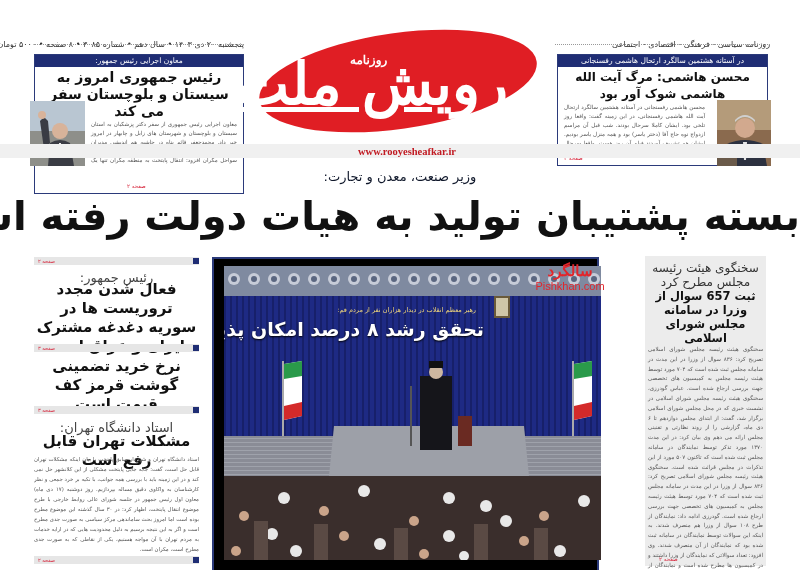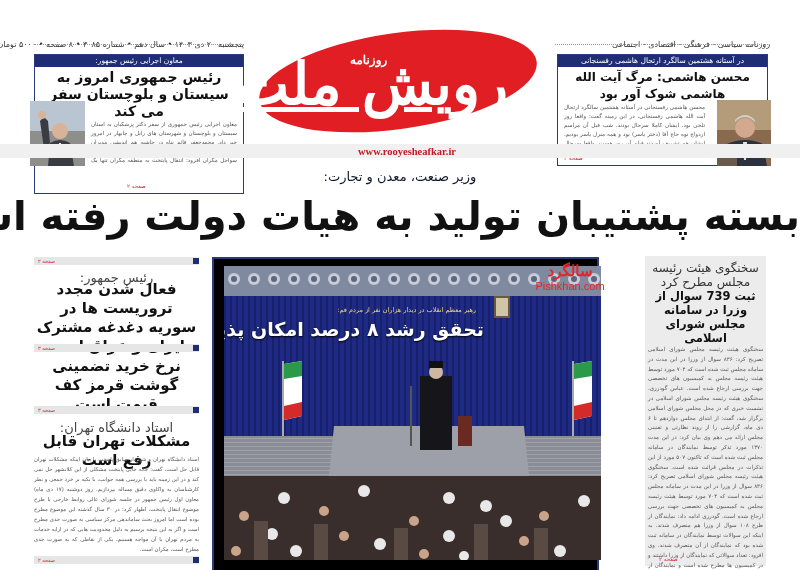--- a/index.html
+++ b/index.html
@@ -213,16 +213,16 @@
   </div>
 </div>
 
 <div class="watermark">
   <div class="fa">سالگرد</div>
   <div class="en">Pishkhan.com</div>
 </div>
 
 <div class="rightcol">
   <div class="rc-kicker">سخنگوی هیئت رئیسه مجلس مطرح کرد</div>
-  <div class="rc-title">ثبت 739 سوال از وزرا در سامانه مجلس شورای اسلامی</div>
+  <div class="rc-title">ثبت 657 سوال از وزرا در سامانه مجلس شورای اسلامی</div>
   <div class="rc-body" style="height:242px;overflow:hidden;font-size:5.5px;line-height:9.8px;">سخنگوی هیئت رئیسه مجلس شورای اسلامی تصریح کرد: ۸۳۶ سوال از وزرا در این مدت در سامانه مجلس ثبت شده است که ۷۰۴ مورد توسط هیئت رئیسه مجلس به کمیسیون های تخصصی جهت بررسی ارجاع شده است. عباس گودرزی، سخنگوی هیئت رئیسه مجلس شورای اسلامی در نشست خبری که در محل مجلس شورای اسلامی برگزار شد، گفت: از ابتدای مجلس دوازدهم تا ۶ دی ماه، گزارشی را از روند نظارتی و تقنینی مجلس ارائه می دهم وی بیان کرد: در این مدت ۱۳۷۰ مورد تذکر توسط نمایندگان در سامانه مجلس ثبت شده است که تاکنون ۵۰۷ مورد از این تذکرات در مجلس قرائت شده است. سخنگوی هیئت رئیسه مجلس شورای اسلامی تصریح کرد: ۸۳۶ سوال از وزرا در این مدت در سامانه مجلس ثبت شده است که ۷۰۴ مورد توسط هیئت رئیسه مجلس به کمیسیون های تخصصی جهت بررسی ارجاع شده است. گودرزی ادامه داد: نمایندگان از طرح ۱۰۸ سوال از وزرا هم منصرف شدند. به اینکه این سوالات توسط نمایندگان در سامانه ثبت شده بود که نمایندگان از آن منصرف شدند. وی افزود: تعداد سوالاتی که نمایندگان از وزرا داشتند و در کمیسیون ها مطرح شده است و نمایندگان از پاسخ وزرا قانع شدند، ۷ مورد بوده است. گودرزی اظهار کرد: تاکنون ۵۰ مورد تحقیق و تفحص در سامانه مجلس ثبت شده است که ۳۸ تحقیق و تفحص به کمیسیون های ذی ربط جهت بررسی ارجاع شده است.</div>
   <div class="pageref" style="position:absolute;left:14px;bottom:4px;font-size:5.5px;color:#d6243a;">صفحه ۲</div>
 </div>
 
 </body></html>

